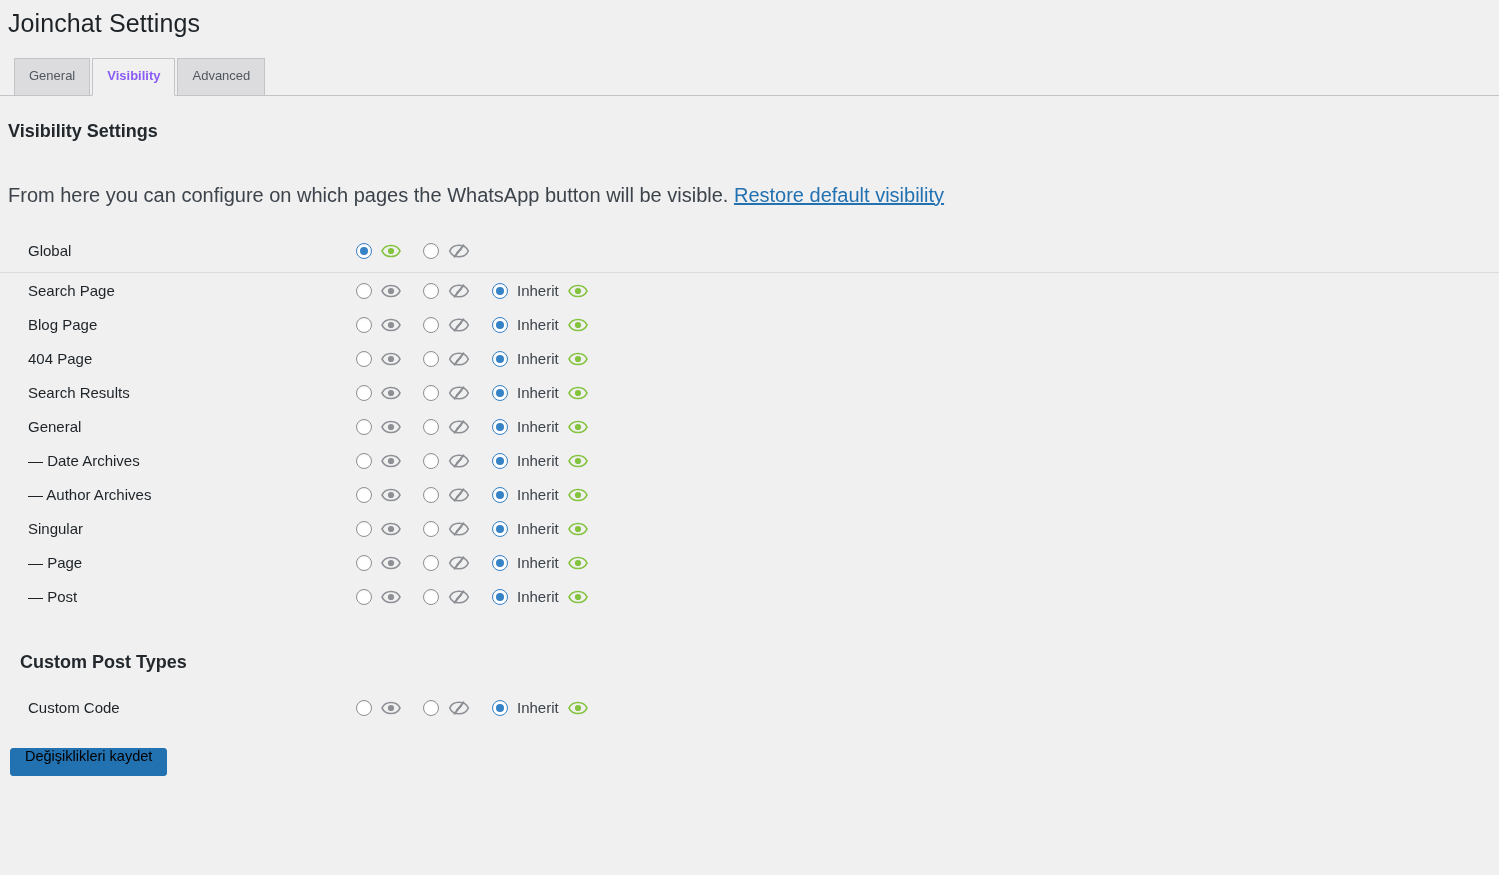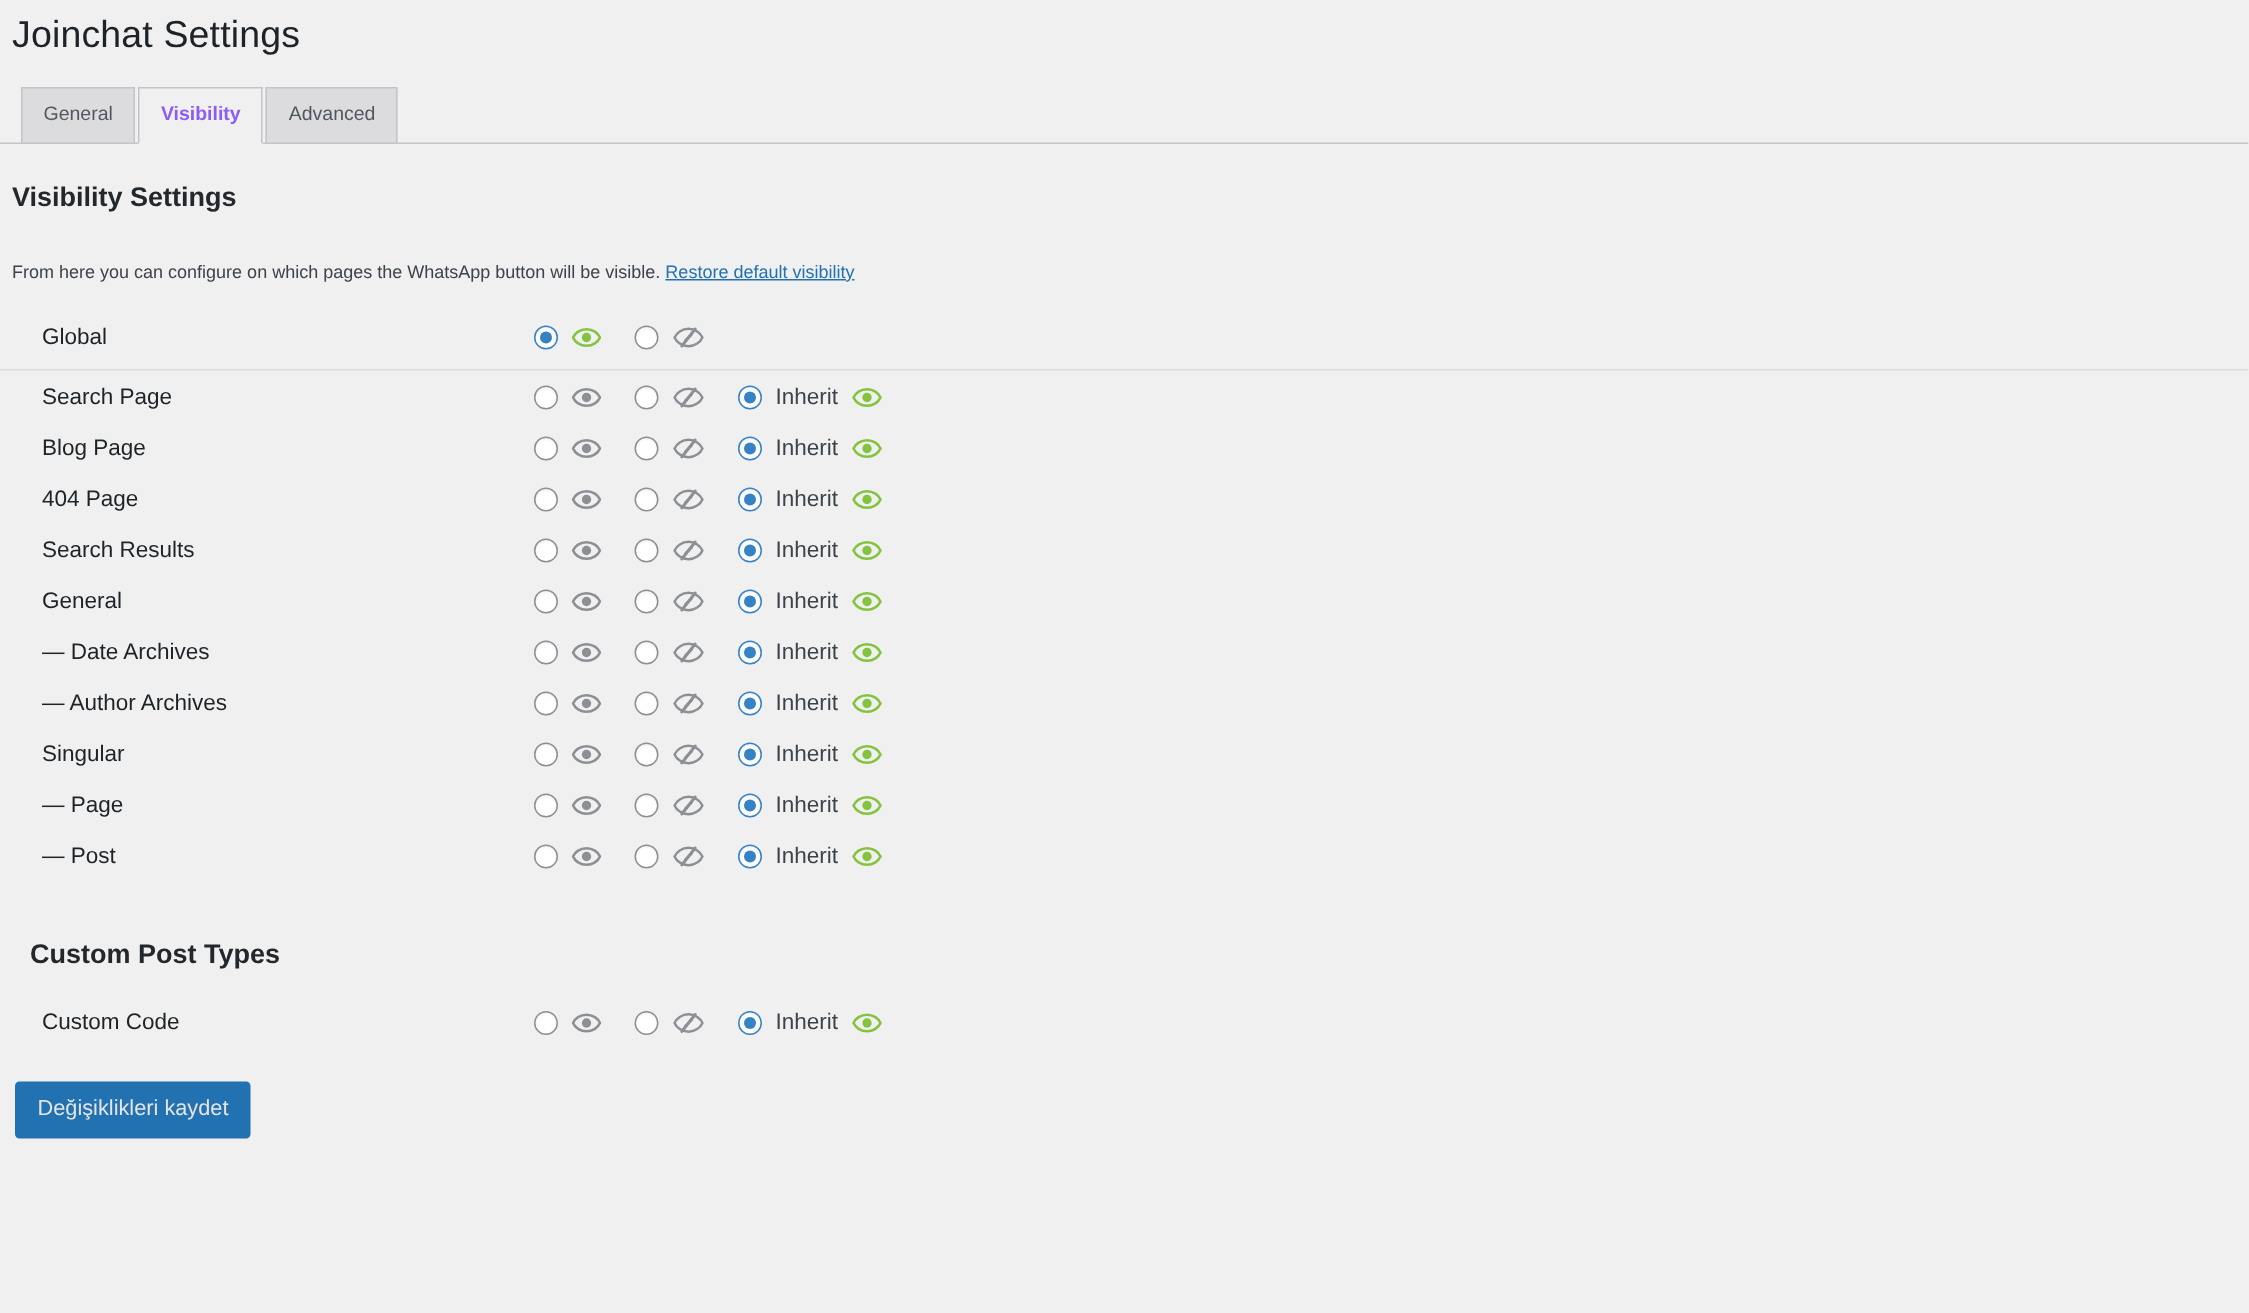--- a/index.html
+++ b/index.html
@@ -64,21 +64,21 @@
   
   .section-heading {
     font-size: 18px;
     font-weight: 600;
     color: #23282d;
     margin: 0;
     padding: 23px 0 0 8px;
     line-height: 1.4;
   }
   .section-desc {
-    font-size: 12px;
+    font-size: 20px;
     color: #3c434a;
     padding: 16px 0 0 8px;
     line-height: 1.5;
   }
   .section-desc a {
     color: #2271b1;
     text-decoration: underline;
   }
 
   
@@ -181,25 +181,25 @@
 
   
   .submit-wrap {
     padding: 22px 0 0 10px;
   }
   .button-primary {
     display: inline-block;
     background: #2271b1;
     border: 1px solid #2271b1;
     border-radius: 3px;
-    color: #e5e5e5;
+    color: #000000;
     font-family: inherit;
     font-size: 14.5px;
     line-height: 1;
-    padding: 10px 14px 12px;
+    padding: 0 14px 12px;
     cursor: pointer;
     text-decoration: none;
   }
 
   svg { display: block; }
 </style>
 </head>
 <body>
 
 <h1 class="page-title">Joinchat Settings</h1>

